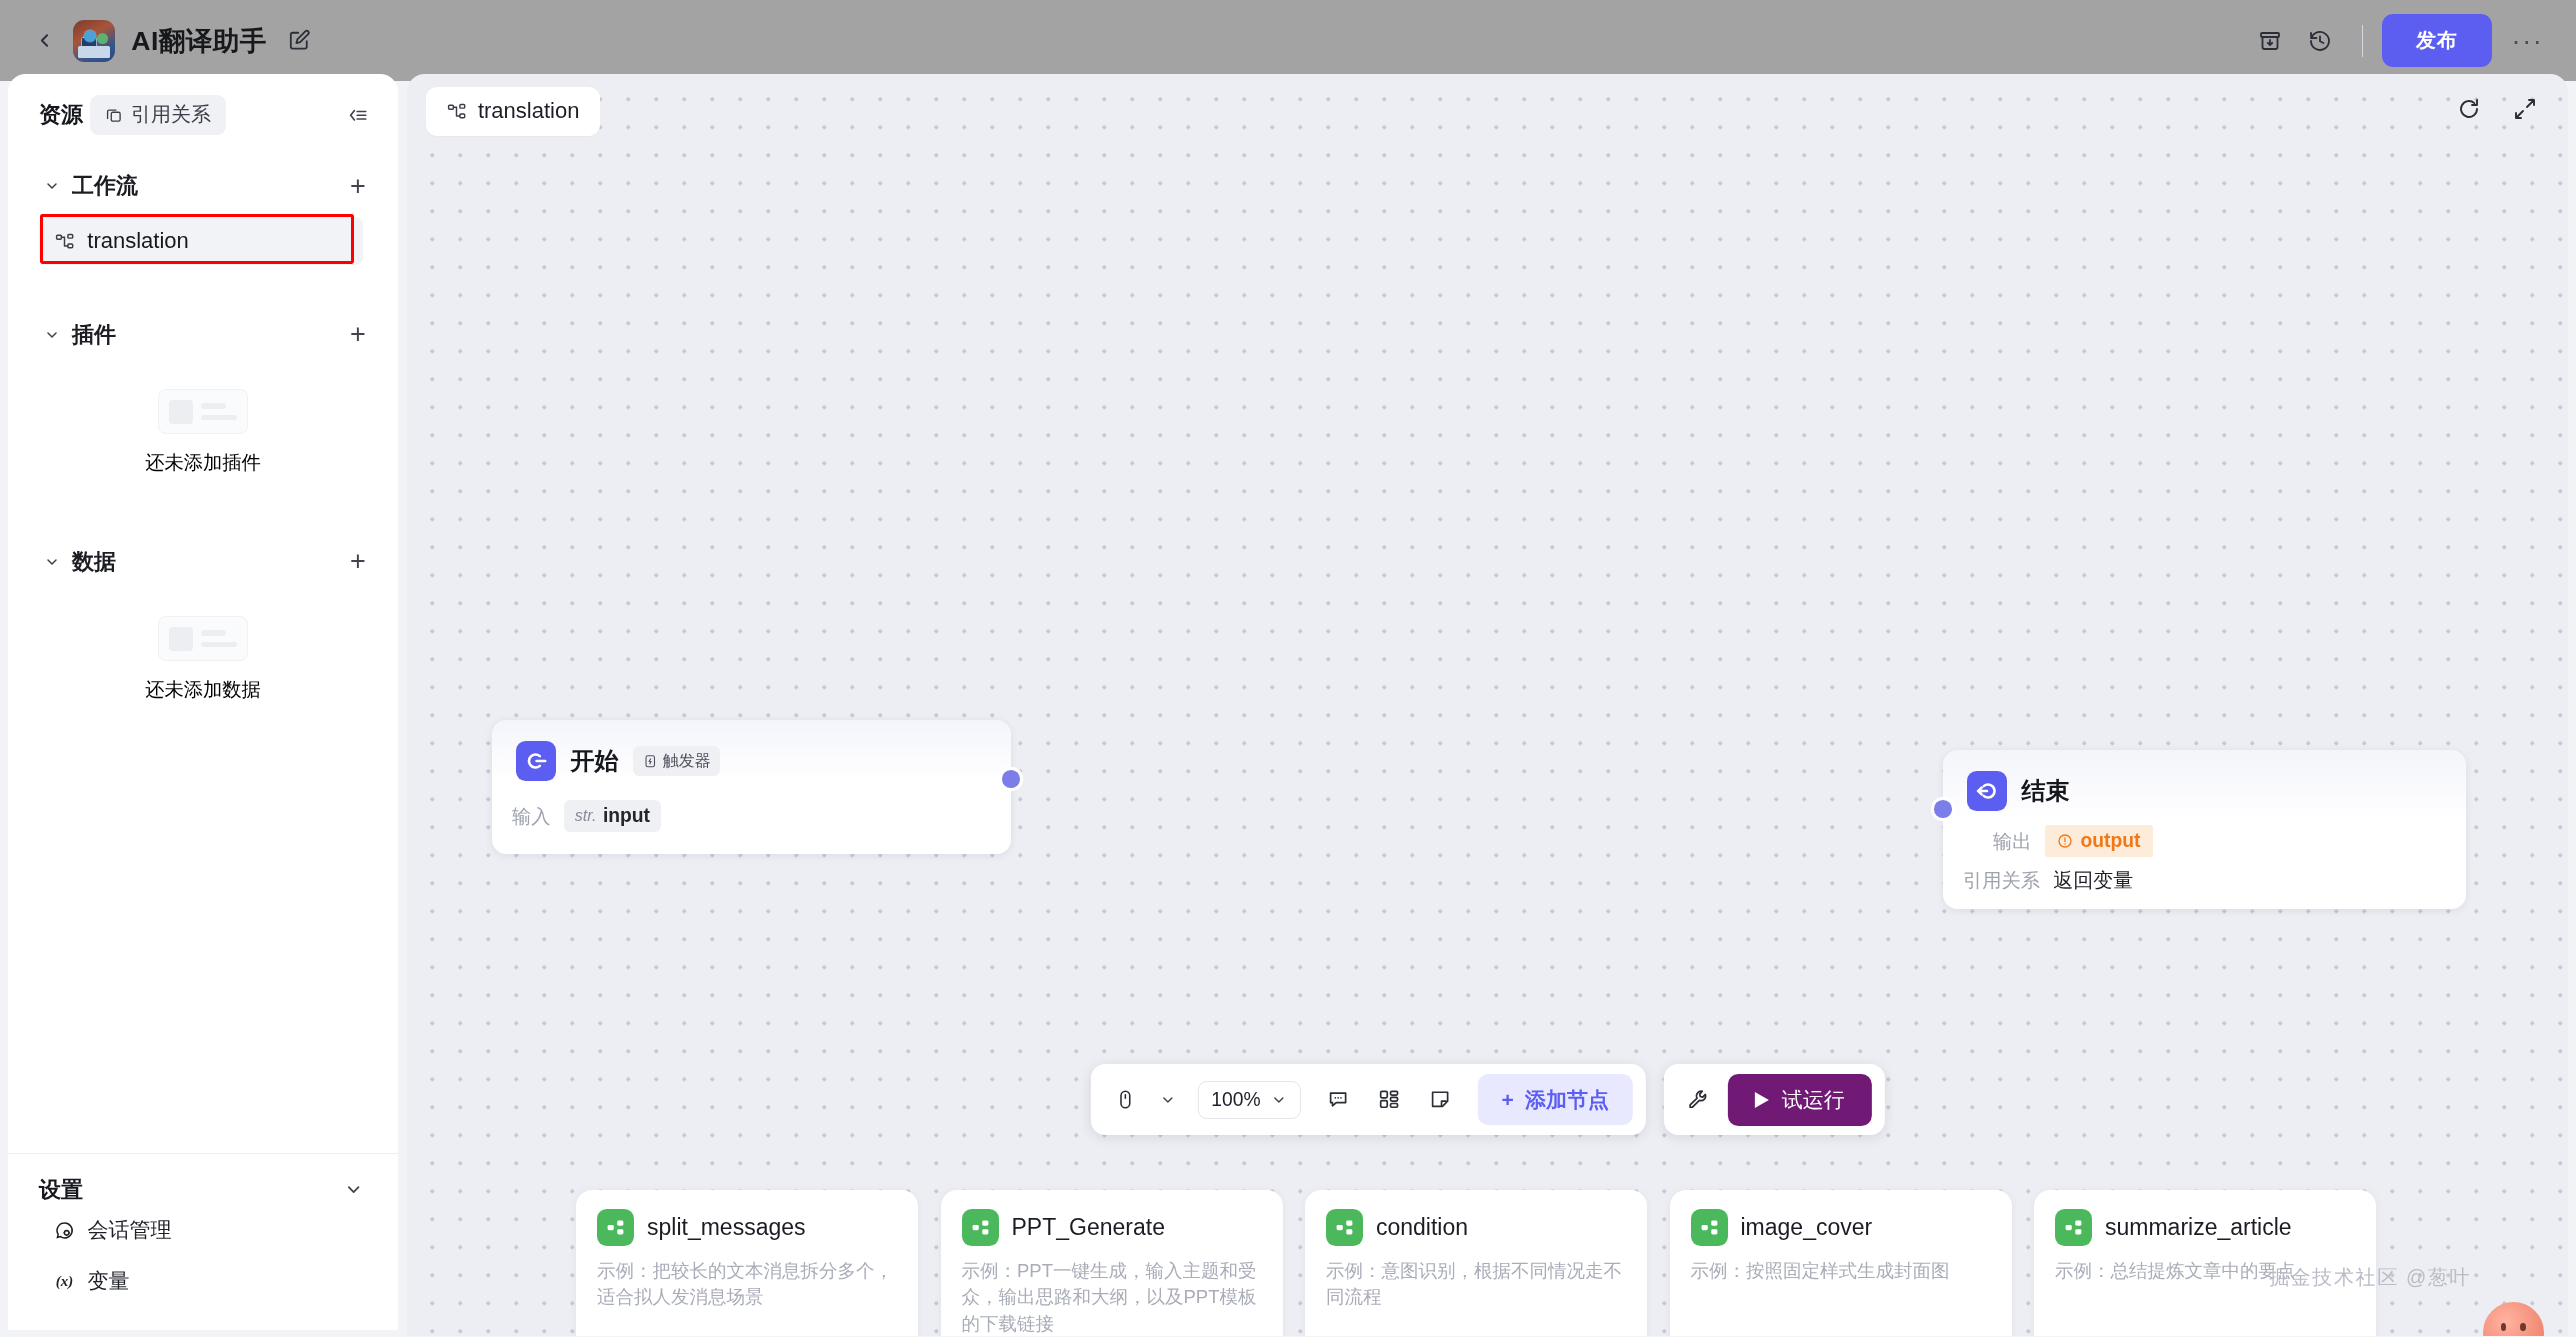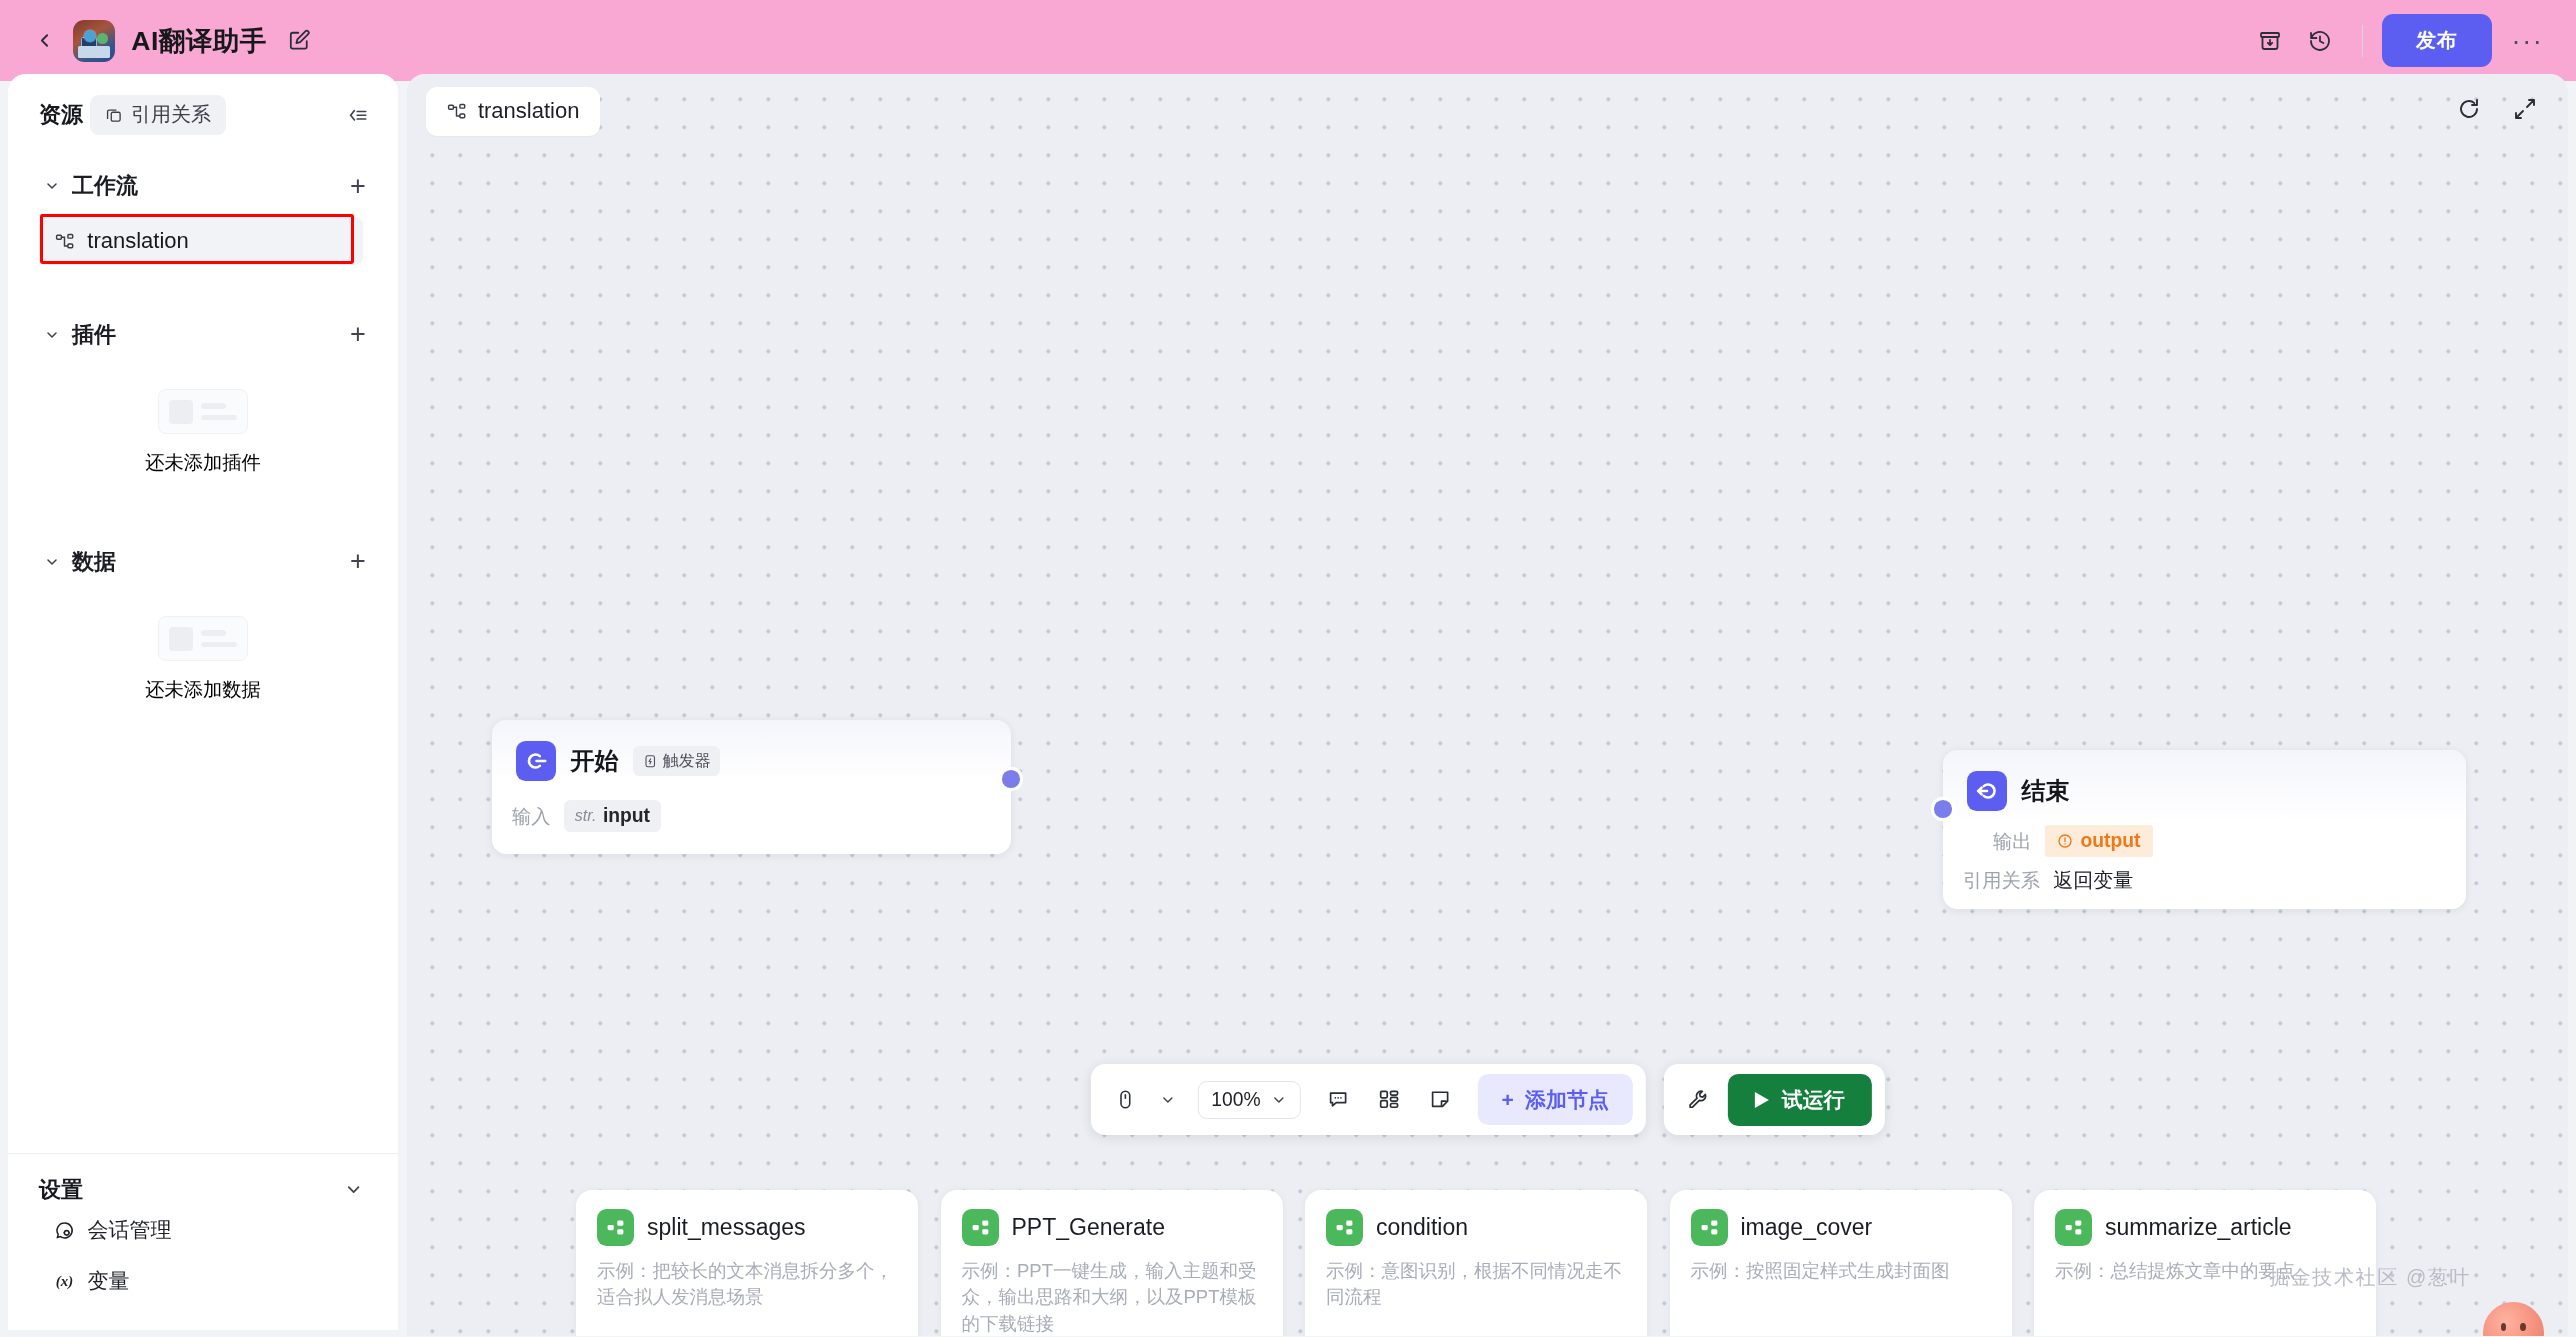--- a/index.html
+++ b/index.html
@@ -7,21 +7,21 @@
     width: 2576px; height: 1338px;
     font-family: "Liberation Sans", "DejaVu Sans", sans-serif;
     background: #f2f3f7;
     overflow: hidden;
   }
   .app { position: relative; width: 2576px; height: 1338px; background: #f2f3f7; }
 
   
   .topbar {
     position: absolute; top: 0; left: 0; width: 2576px; height: 81px;
-    display: flex; align-items: center; background: #f9a8d4;
+    display: flex; align-items: center; background: #a3a3a3;
   }
   .tb-left { display: flex; align-items: center; gap: 0; padding-left: 27px; }
   .back-btn {
     width: 35px; height: 35px; display: flex; align-items: center; justify-content: center;
     cursor: pointer; margin-right: 11.3px;
   }
   .app-icon {
     width: 42px; height: 42px; border-radius: 11.3px; margin-right: 16px; position: relative;
     background: linear-gradient(150deg,#7d3a2c 0%,#a8543b 38%,#35558a 72%,#2b4a86 100%);
     overflow: hidden; flex: none;
@@ -187,22 +187,22 @@
   .zoom-select {
     display: flex; align-items: center; gap: 9.7px; border: 0.8px solid #e3e5eb;
     border-radius: 8.9px; padding: 7.2px 13px; cursor: pointer; margin: 0 8px;
   }
   .zoom-val { font-size: 19.3px; color: #1e2027; }
   .add-node-btn {
     display: flex; align-items: center; gap: 11.3px; background: #e8e9fe; color: #5b5ef0;
     border-radius: 10.5px; padding: 11.3px 24px; font-size: 21px; font-weight: 600; cursor: pointer; margin-left: 8px;
   }
   .run-btn {
-    display: flex; align-items: center; gap: 13px; background: #15803d; color: #fff;
-    border-radius: 10.5px; padding: 12px 27px; font-size: 21px; font-weight: 700; cursor: pointer; justify-content: center;
+    display: flex; align-items: center; gap: 13px; background: #701a75; color: #fff;
+    border-radius: 10.5px; padding: 12px 27px; font-size: 21px; font-weight: 400; cursor: pointer; justify-content: center;
   }
   .play-tri { width: 0; height: 0; border-left: 14.5px solid #fff; border-top: 8.9px solid transparent; border-bottom: 8.9px solid transparent; }
 
   
   .card-row { position: absolute; left: 169px; bottom: -14.5px; display: flex; gap: 22.5px; }
   .tpl-card {
     width: 342px; height: 161px; background: #fff; border-radius: 16px;
     padding: 19.3px 21px; box-shadow: 0 1.6px 8px rgba(30,35,70,.05);
   }
   .tpl-head { display: flex; align-items: center; gap: 13px; margin-bottom: 11.3px; }

